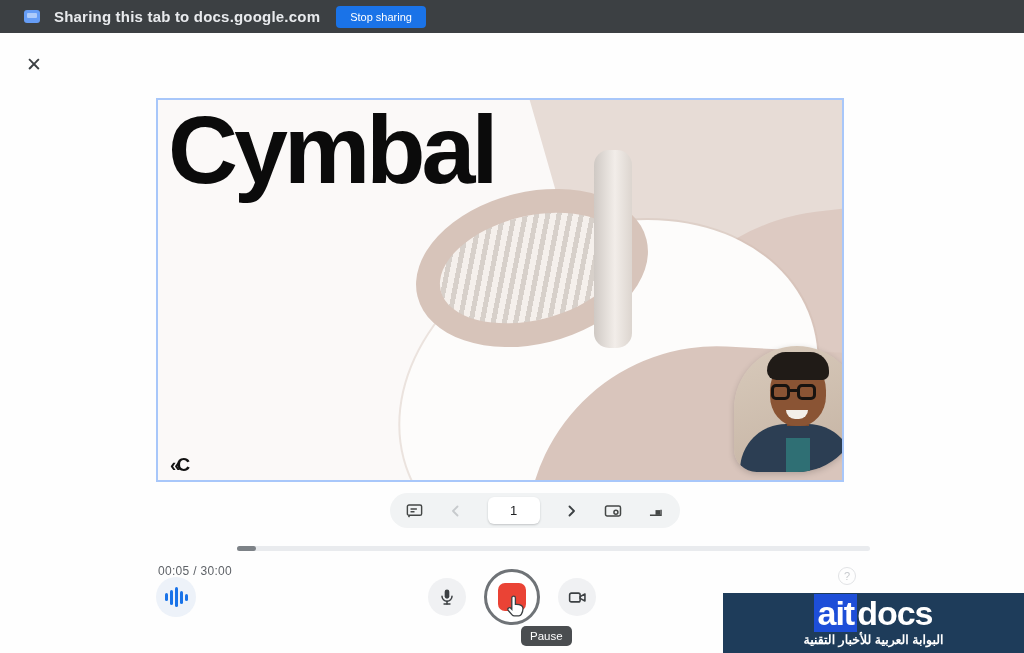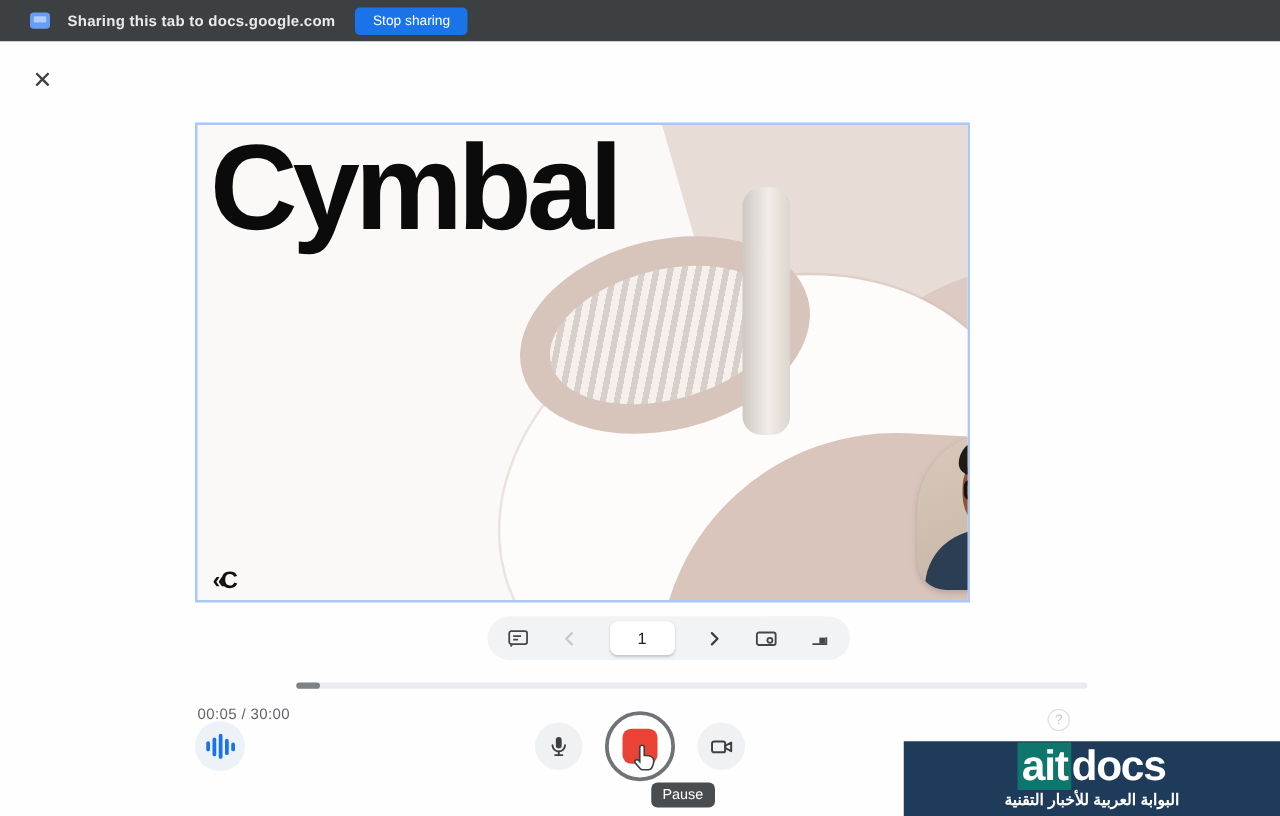--- a/index.html
+++ b/index.html
@@ -4,29 +4,29 @@
 <style>
   * { margin:0; padding:0; box-sizing:border-box; }
   body { font-family:"Liberation Sans", sans-serif; background:#fff; }
   .stage { position:relative; width:1024px; height:653px; background:#fefefe; overflow:hidden; }
 
   
   .share-bar { position:absolute; left:0; top:0; width:1024px; height:33px; background:#3c4043;
     display:flex; align-items:center; padding-left:24px; }
   .share-tab-icon { width:16px; height:13px; background:#669df6; border-radius:3px; position:relative; }
   .share-tab-icon::after { content:""; position:absolute; left:3px; top:3px; width:10px; height:5px; background:#aecbfa; border-radius:1px; }
-  .share-msg { color:#e8eaed; font-size:12px; font-weight:bold; margin-left:14px; letter-spacing:.2px; }
+  .share-msg { color:#e8eaed; font-size:15px; font-weight:bold; margin-left:14px; letter-spacing:.2px; }
   .stop-btn { margin-left:16px; background:#1a73e8; color:#fff; font-size:11px; font-weight:normal;
     padding:5px 14px; border-radius:4px; border:none; cursor:pointer; font-family:inherit; }
 
   
   .close-btn { position:absolute; left:26px; top:55px; font-size:19px; color:#3c4043; cursor:pointer; line-height:1; }
 
   
-  .slide { position:absolute; left:156px; top:98px; width:620px; height:384px; background:#fbf9f8;
+  .slide { position:absolute; left:156px; top:98px; width:688px; height:384px; background:#fbf9f8;
     border:2px solid #a8c7fa; overflow:hidden; }
   .slide-title { position:absolute; left:10px; top:0px; font-size:97px; font-weight:bold; letter-spacing:-4px;
     color:#0b0b0b; line-height:1.04; z-index:4; }
   .slide-mark { position:absolute; left:12px; bottom:4px; font-size:19px; font-weight:bold; color:#111; letter-spacing:-4px; z-index:4; }
 
   
   .arch { position:absolute; inset:0; }
   .tile-v { background-image:
       repeating-linear-gradient(8deg, rgba(255,255,255,.55) 0 1px, transparent 1px 46px),
       repeating-linear-gradient(98deg, rgba(166,142,131,.38) 0 1px, transparent 1px 52px); }
@@ -84,21 +84,21 @@
     padding:4px 9px; border-radius:5px; z-index:9;margin-left:32px; }
 
   .help-circ { position:absolute; left:838px; top:567px; width:18px; height:18px; border-radius:50%;
     border:1.5px solid #c9ccd0; color:#9aa0a6; font-size:11px; display:flex; align-items:center; justify-content:center;
     opacity:.55; z-index:1; }
 
   
   .watermark { position:absolute; left:723px; top:593px; width:301px; height:60px; background:#1e3c5a; z-index:5;
     display:flex; flex-direction:column; align-items:center; }
   .wm-logo { font-size:34px; font-weight:bold; color:#fff; line-height:40px; letter-spacing:-1px; }
-  .wm-ait { background:#0f766e; padding:0 3px; }
+  .wm-ait { background:#1d4ed8; padding:0 3px; }
   .wm-tagline { color:#fff; font-size:12.5px; line-height:15px; font-weight:bold; }
 
   svg { display:block; }
 </style>
 </head>
 <body>
 
 <div class="stage">
 
   <div class="share-bar">

